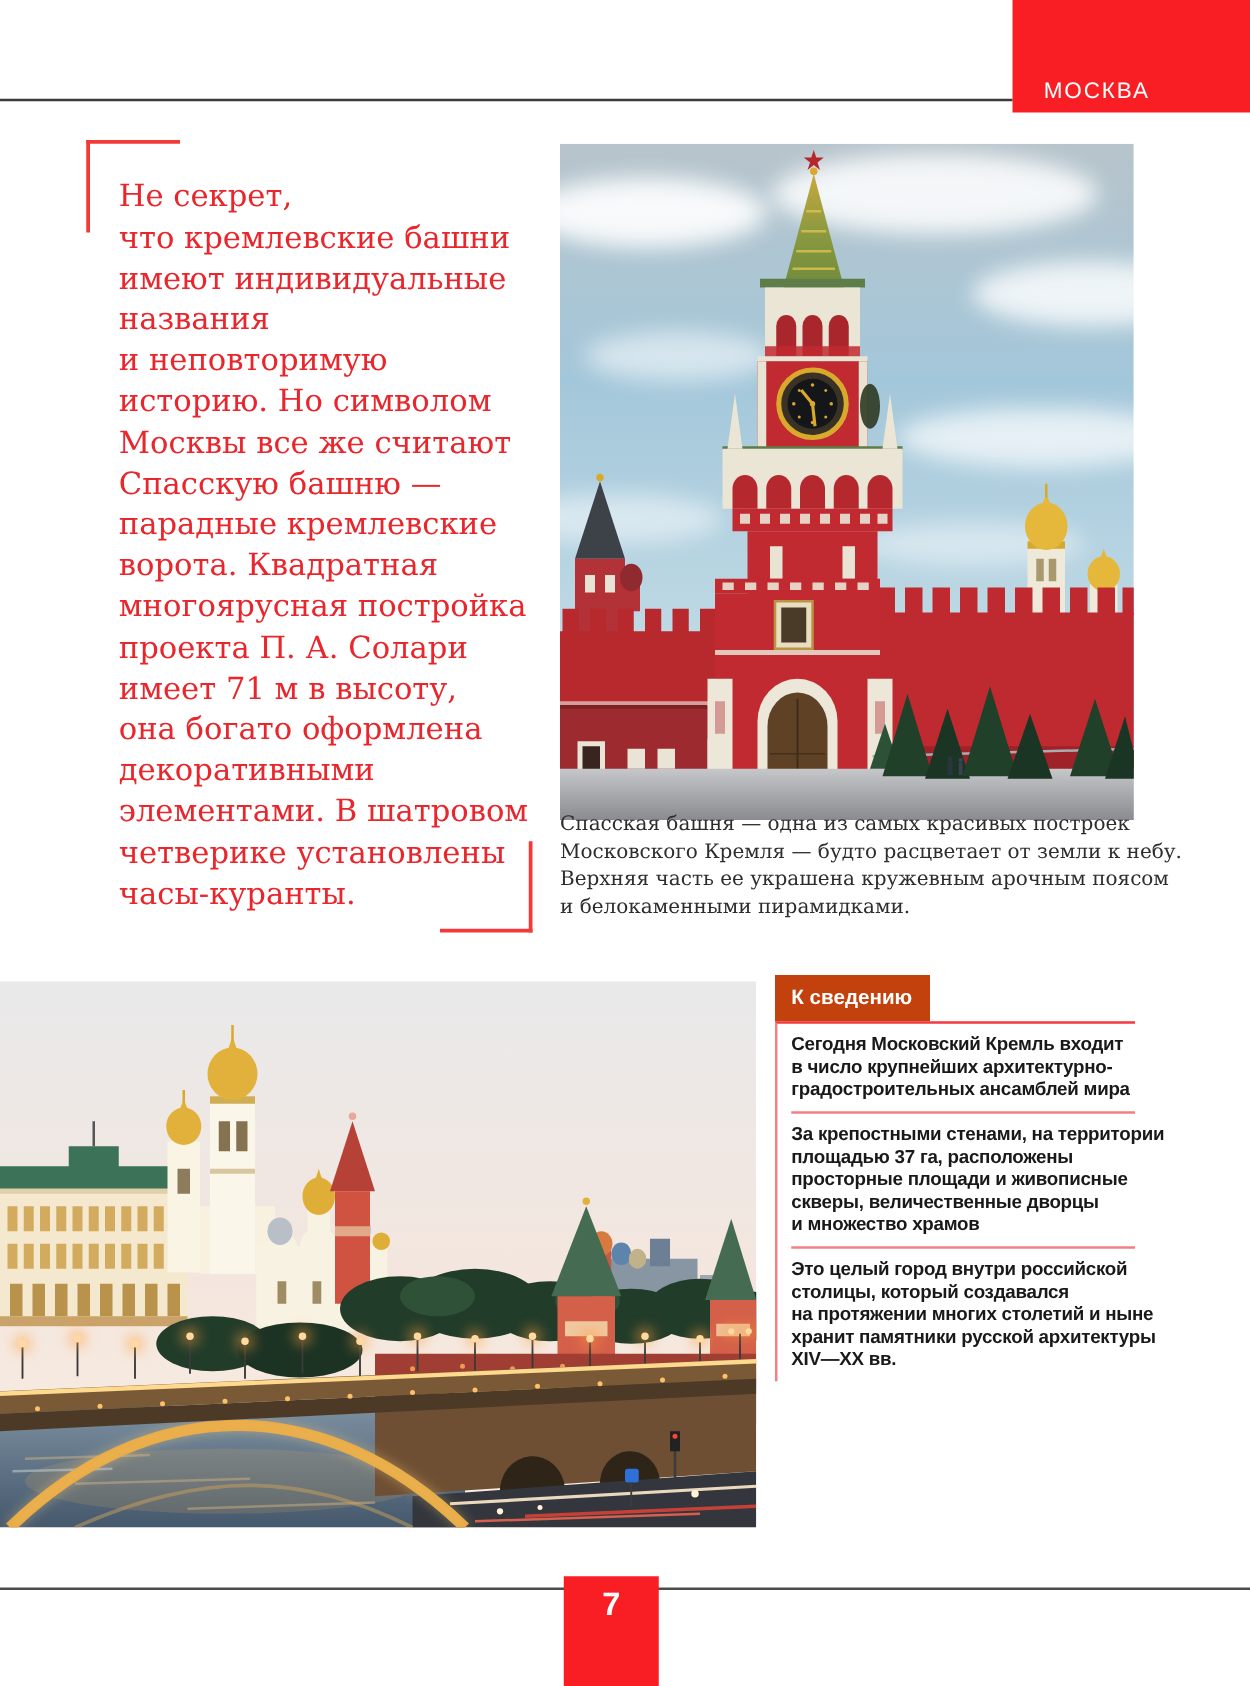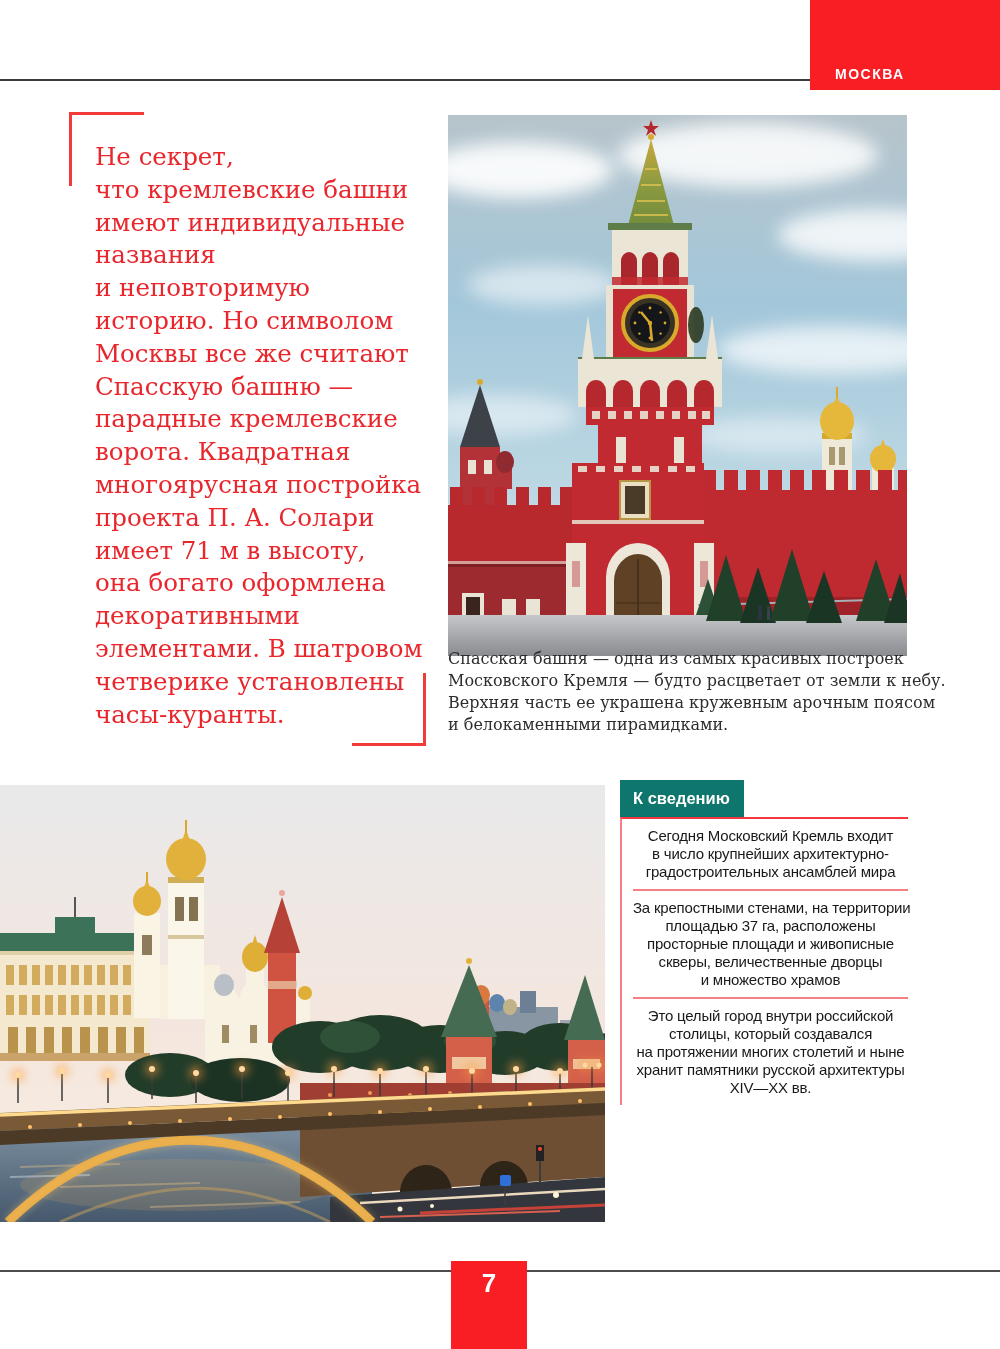--- a/index.html
+++ b/index.html
@@ -9,21 +9,21 @@
   }
   .abs{position:absolute;}
 
   
   .top-rule{left:0;top:79px;width:810px;height:2px;background:#3b3b3d;}
   .kicker-box{
     left:810px;top:0;width:190px;height:90px;background:#f91e24;
     display:flex;align-items:flex-end;box-sizing:border-box;padding:0 0 9px 25px;
   }
   .kicker-box span{
-    color:#ffffff;font-weight:bold;font-size:14px;letter-spacing:1.5px;line-height:1;
+    color:#ffffff;font-weight:normal;font-size:18px;letter-spacing:1.5px;line-height:1;
   }
 
   
   .bracket-open{left:69px;top:112px;width:72px;height:71px;
     border-top:3px solid #f23b38;border-left:3px solid #f23b38;}
   .bracket-close{left:352px;top:673px;width:71px;height:70px;
     border-bottom:3px solid #f23b38;border-right:3px solid #f23b38;}
   .lead-text{
     left:95px;top:141px;width:345px;
     font-family:"DejaVu Serif","Liberation Serif",serif;
@@ -38,31 +38,31 @@
   
   .caption{
     left:448px;top:648px;width:490px;
     font-family:"DejaVu Serif","Liberation Serif",serif;
     font-size:16px;line-height:22px;color:#2d2d2d;white-space:pre;
   }
 
   
   .info{left:620px;top:780px;width:288px;}
   .info-title{
-    display:inline-block;background:#0f766e;color:#ffffff;
+    display:inline-block;background:#c2410c;color:#ffffff;
     font-size:16.5px;font-weight:bold;line-height:1;
     padding:10px 14px 11px 13px;box-sizing:border-box;height:37px;
   }
   .info-body{
     border-top:2px solid #f5383d;border-left:2px solid #f58083;
     padding-left:11px;box-sizing:border-box;width:288px;
   }
   .info-item{
-    font-size:15px;font-weight:normal;line-height:18px;color:#191919;
-    letter-spacing:-0.2px;white-space:pre;padding:8px 0 8px 0;text-align:center;
+    font-size:15px;font-weight:bold;line-height:18px;color:#191919;
+    letter-spacing:-0.2px;white-space:pre;padding:8px 0 8px 0;
   }
   .info-item + .info-item{border-top:2px solid #f58083;}
 
   
   .bottom-rule{left:0;top:1270px;width:1000px;height:2px;background:#4c4c4e;}
   .page-num-box{
     left:451px;top:1261px;width:76px;height:88px;background:#f91e24;
     box-sizing:border-box;text-align:center;padding-top:9px;z-index:5;
   }
   .page-num-box span{color:#ffffff;font-weight:bold;font-size:26px;line-height:1;}

